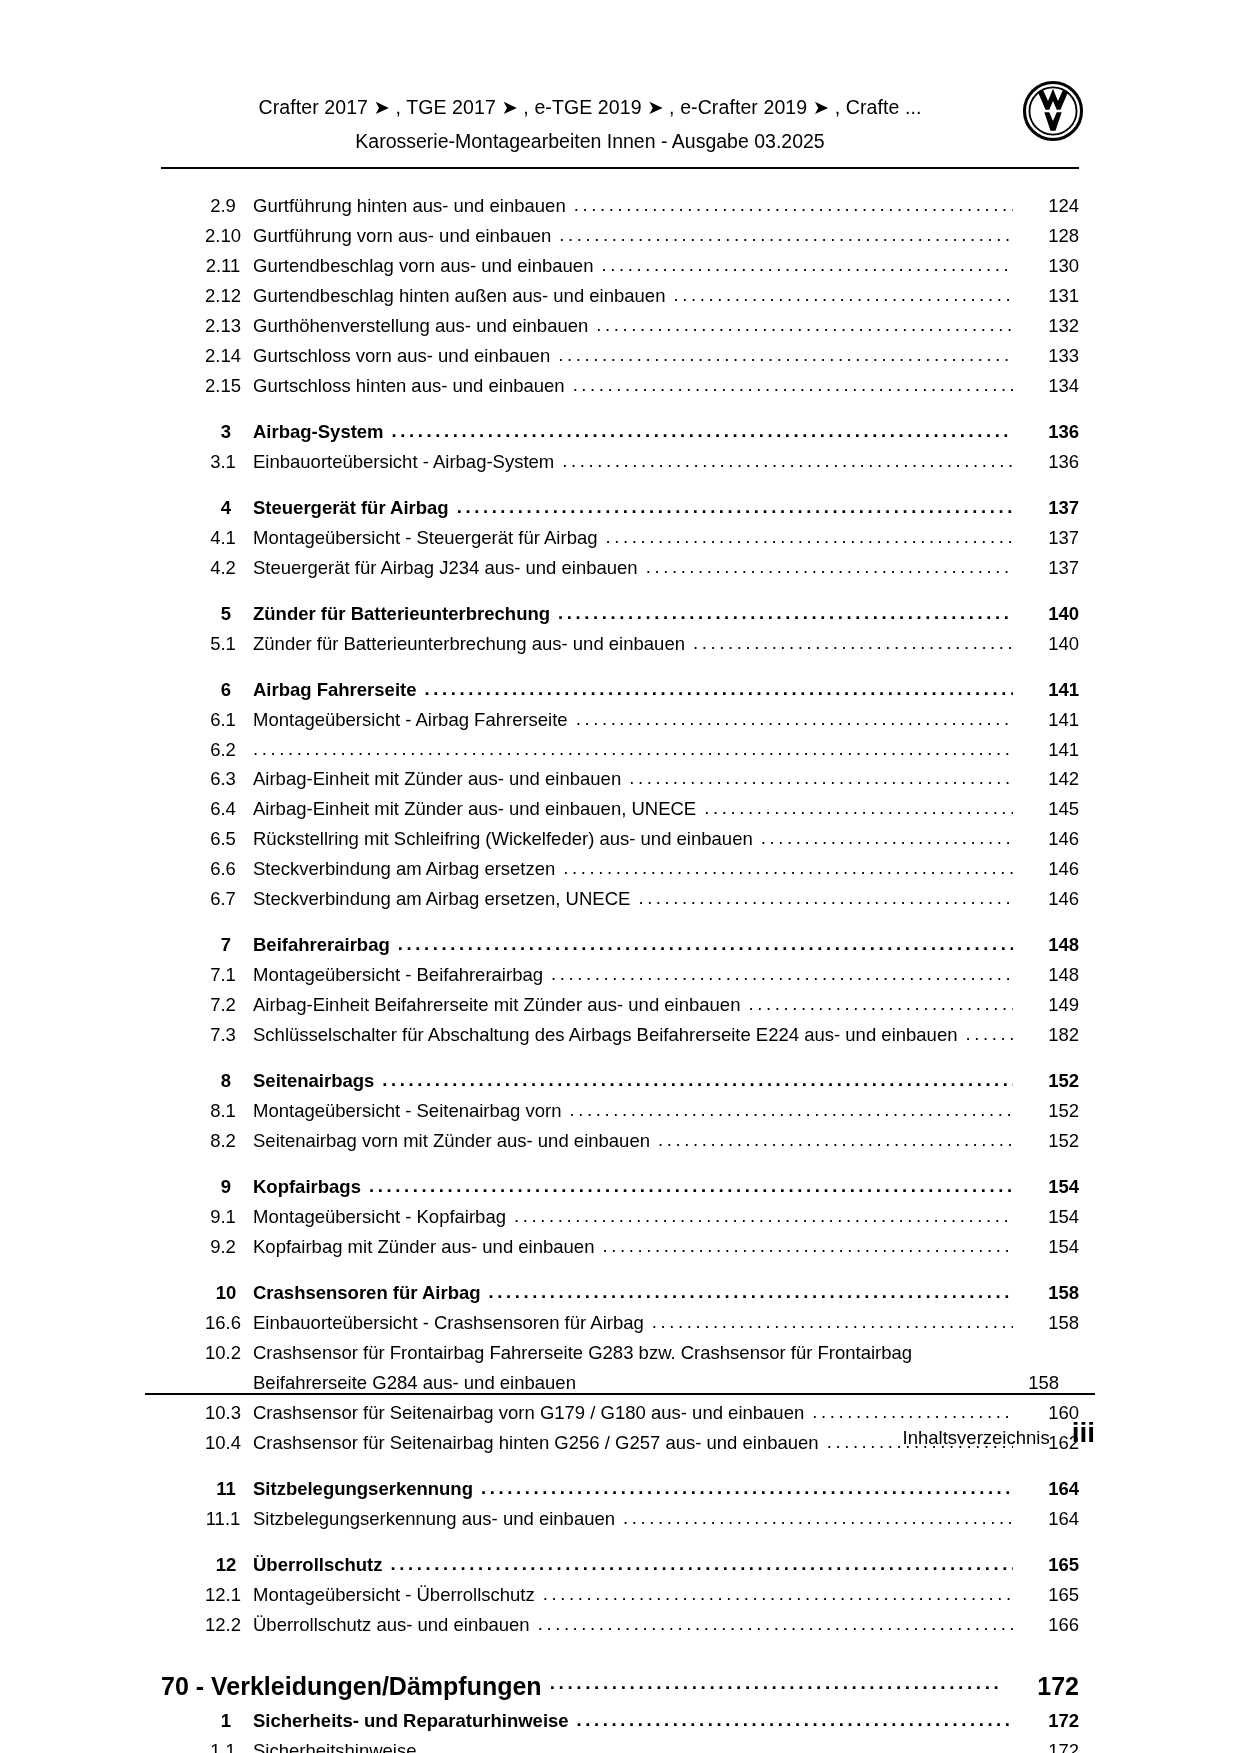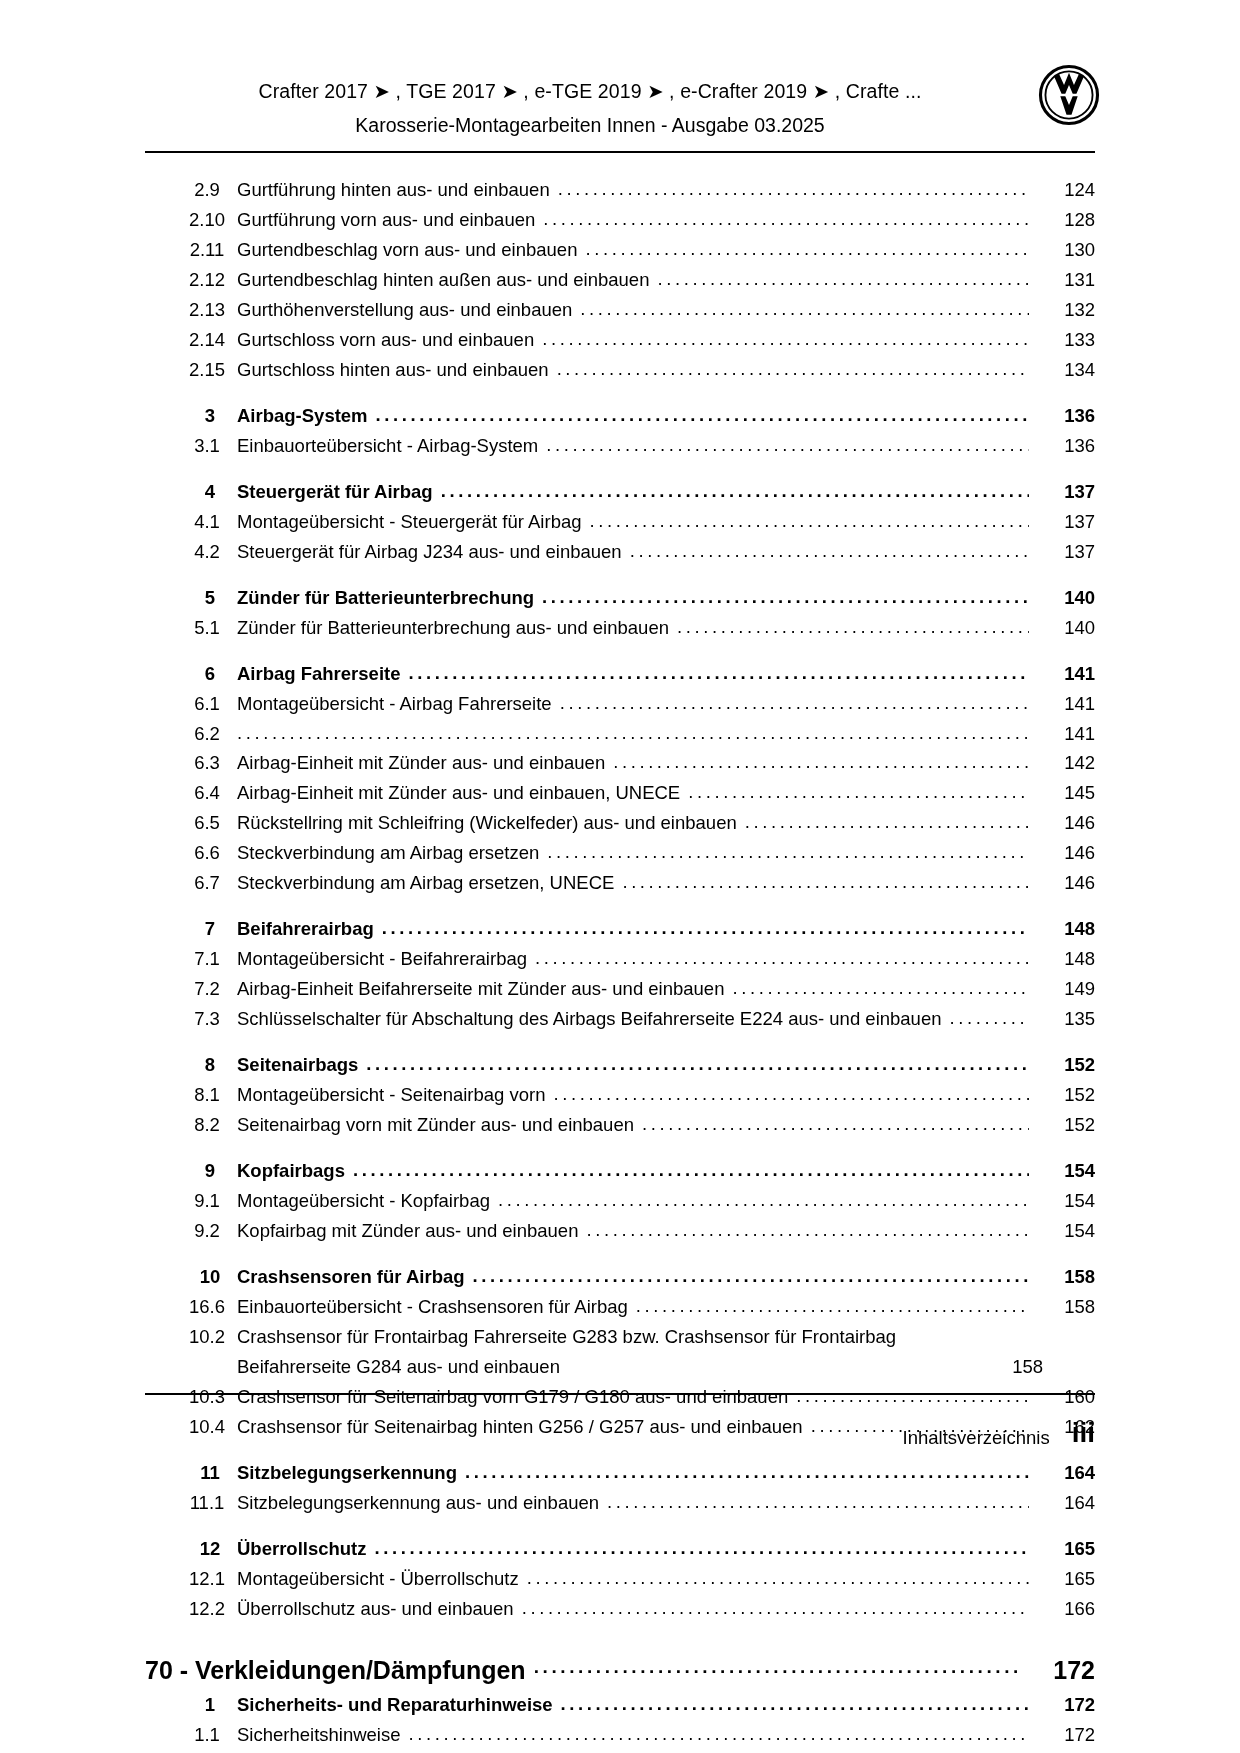--- a/index.html
+++ b/index.html
@@ -11,21 +11,21 @@
     width: 1240px;
     height: 1753px;
     font-family: "Liberation Sans", sans-serif;
     color: #000000;
     position: relative;
   }
   .page {
     width: 1240px;
     height: 1507px;
     box-sizing: border-box;
-    padding: 0;
+    padding: 16px;
     position: relative;
   }
 
   
   .header {
     position: relative;
     padding: 80px 145px 0 145px;
   }
   .header-lines {
     text-align: center;
@@ -332,21 +332,21 @@
       <div class="row level2">
         <span class="num">7.2</span>
         <span class="label">Airbag-Einheit Beifahrerseite mit Zünder aus- und einbauen</span>
         <span class="dots">.......................................................................................................................</span>
         <span class="page-no">149</span>
       </div>
       <div class="row level2">
         <span class="num">7.3</span>
         <span class="label">Schlüsselschalter für Abschaltung des Airbags Beifahrerseite E224 aus- und einbauen</span>
         <span class="dots">.......................................................................................................................</span>
-        <span class="page-no">135</span>
+        <span class="page-no">182</span>
       </div>
       <div class="spacer-md"></div>
       <div class="row level1">
         <span class="num">8</span>
         <span class="label">Seitenairbags</span>
         <span class="dots">.......................................................................................................................</span>
         <span class="page-no">152</span>
       </div>
       <div class="row level2">
         <span class="num">8.1</span>

